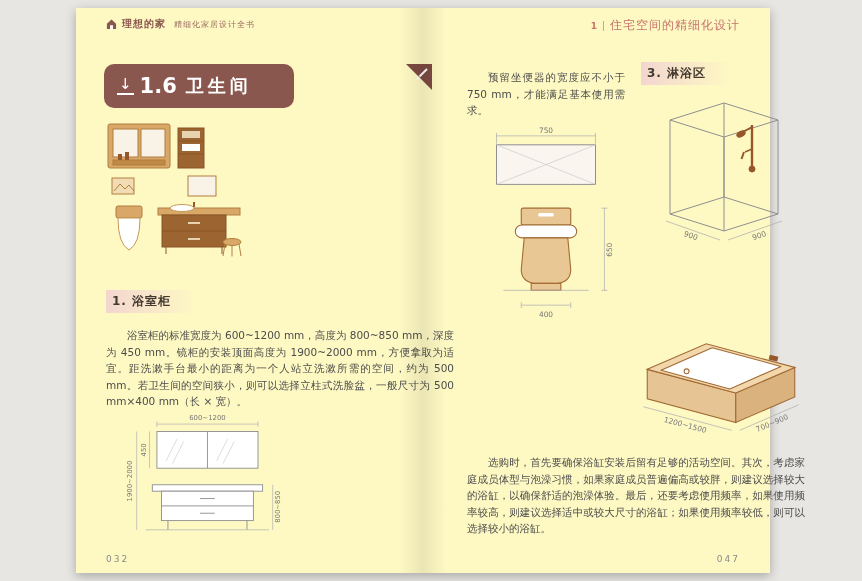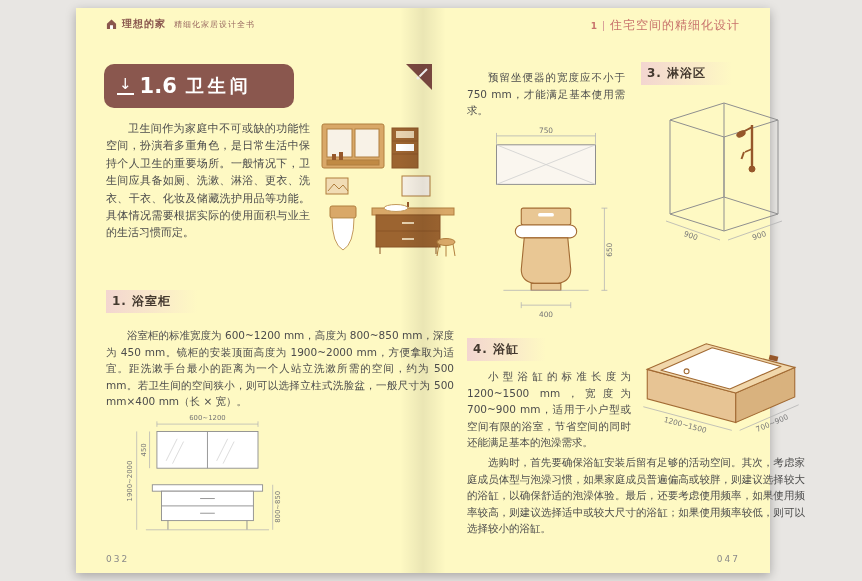--- a/index.html
+++ b/index.html
@@ -86,21 +86,20 @@
 
       <div class="corner-deco">
         <svg width="26" height="26" viewBox="0 0 26 26">
           <polygon points="0,0 26,0 26,26" fill="#7d4a42"></polygon>
           <line x1="13.5" y1="12.5" x2="21" y2="5" stroke="#fff" stroke-width="2"></line>
           <circle cx="12" cy="14" r="1.6" fill="#fff"></circle>
         </svg>
       </div>
 
       <div class="intro-row">
-        <p class="body-text intro">卫生间作为家庭中不可或缺的功能性空间，扮演着多重角色，是日常生活中保持个人卫生的重要场所。一般情况下，卫生间应具备如厕、洗漱、淋浴、更衣、洗衣、干衣、化妆及储藏洗护用品等功能。具体情况需要根据实际的使用面积与业主的生活习惯而定。</p>
 
         <svg width="140" height="148" viewBox="0 0 140 148">
 
           <g stroke="#b07f3e" stroke-width="1">
             <rect x="2" y="4" width="62" height="44" rx="2" fill="#d9a868"></rect>
             <rect x="7" y="9" width="25" height="28" fill="#f8f2e7"></rect>
             <rect x="35" y="9" width="24" height="28" fill="#f8f2e7"></rect>
             <rect x="7" y="40" width="52" height="5" fill="#c08a44"></rect>
           </g>
           <rect x="12" y="34" width="4" height="6" fill="#96572a"></rect>
@@ -248,24 +247,20 @@
             <path d="M102,61 l-2.5,7" stroke-width="2" fill="none"></path>
             <circle cx="110" cy="78" r="3"></circle>
           </g>
           <line x1="24" y1="130" x2="78" y2="149" class="dl"></line>
           <text transform="rotate(19 48 147)" x="48" y="147" text-anchor="middle" class="dim">900</text>
           <line x1="86" y1="149" x2="140" y2="130" class="dl"></line>
           <text transform="rotate(-19 118 147)" x="118" y="147" text-anchor="middle" class="dim">900</text>
         </svg>
       </div>
 
-      <div class="bathtub-text">
-        <div class="sec-head">4. 浴缸</div>
-        <p class="body-text">小型浴缸的标准长度为 1200~1500 mm，宽度为 700~900 mm，适用于小户型或空间有限的浴室，节省空间的同时还能满足基本的泡澡需求。</p>
-      </div>
 
       <div class="bathtub-fig">
         <svg width="175" height="118" viewBox="0 0 175 120">
           <polygon points="12,38 102,62 102,92 12,68" fill="#e7c494" class="bln"></polygon>
           <polygon points="102,62 162,36 162,66 102,92" fill="#d9b27e" class="bln"></polygon>
           <polygon points="12,38 72,12 162,36 102,62" fill="#f1d7ab" class="bln"></polygon>
           <polygon points="26,39 78,16 148,35 96,58" fill="#fff" class="bln" stroke-linejoin="round"></polygon>
           <circle cx="52" cy="40" r="2.5" fill="none" class="bln"></circle>
           <rect x="136" y="24" width="9" height="5" fill="#96572a" transform="rotate(14 140 26)"></rect>
           <line x1="8" y1="76" x2="98" y2="100" class="dl"></line>

